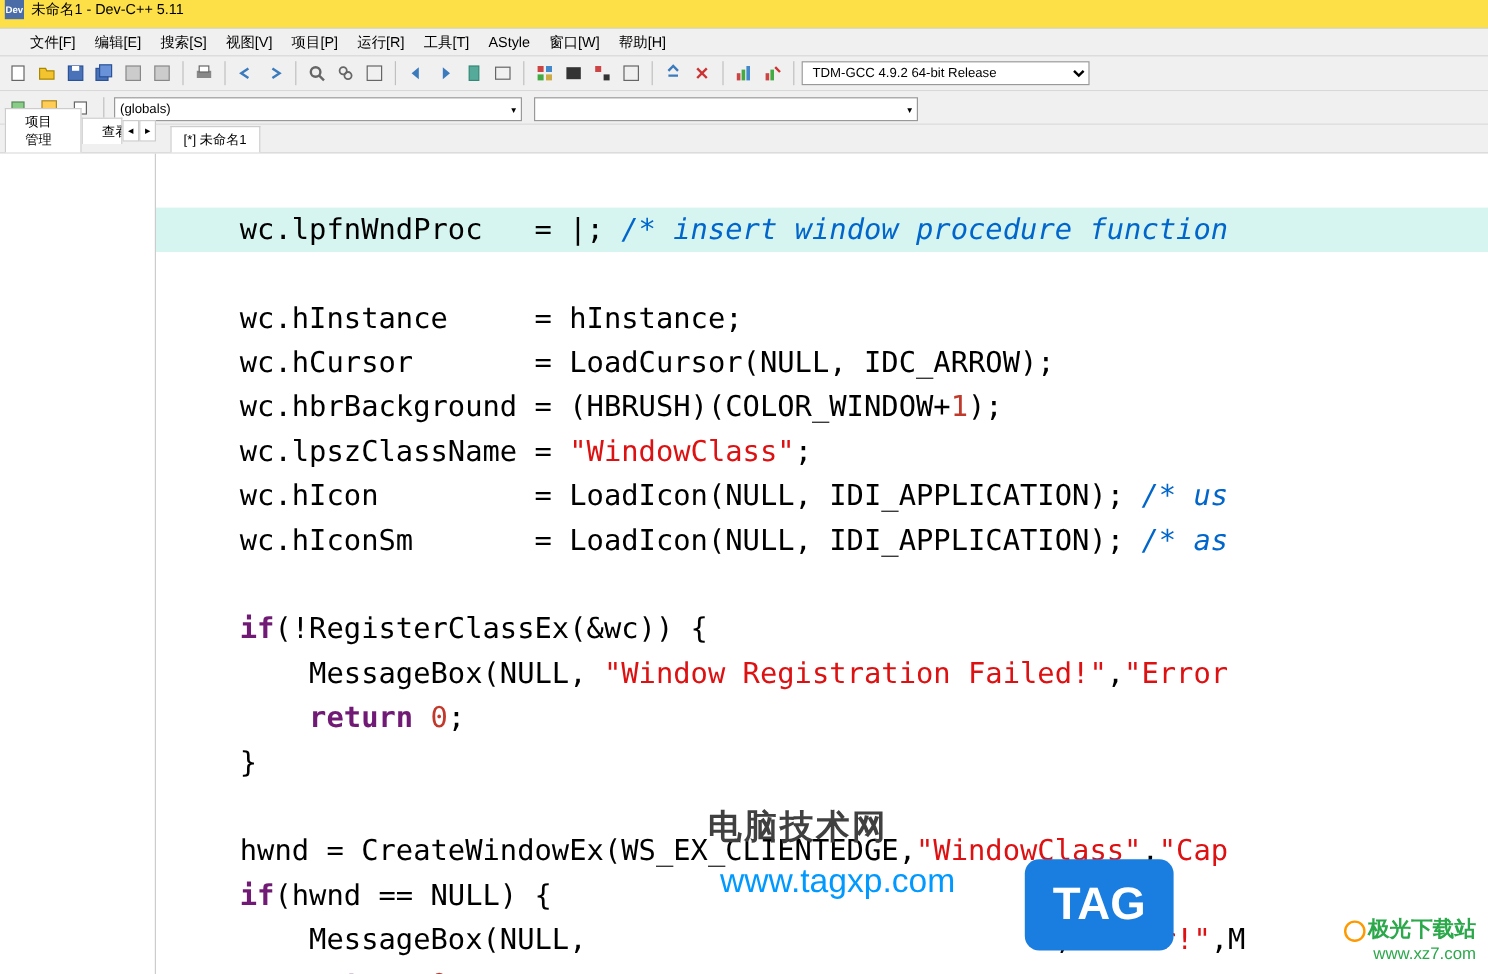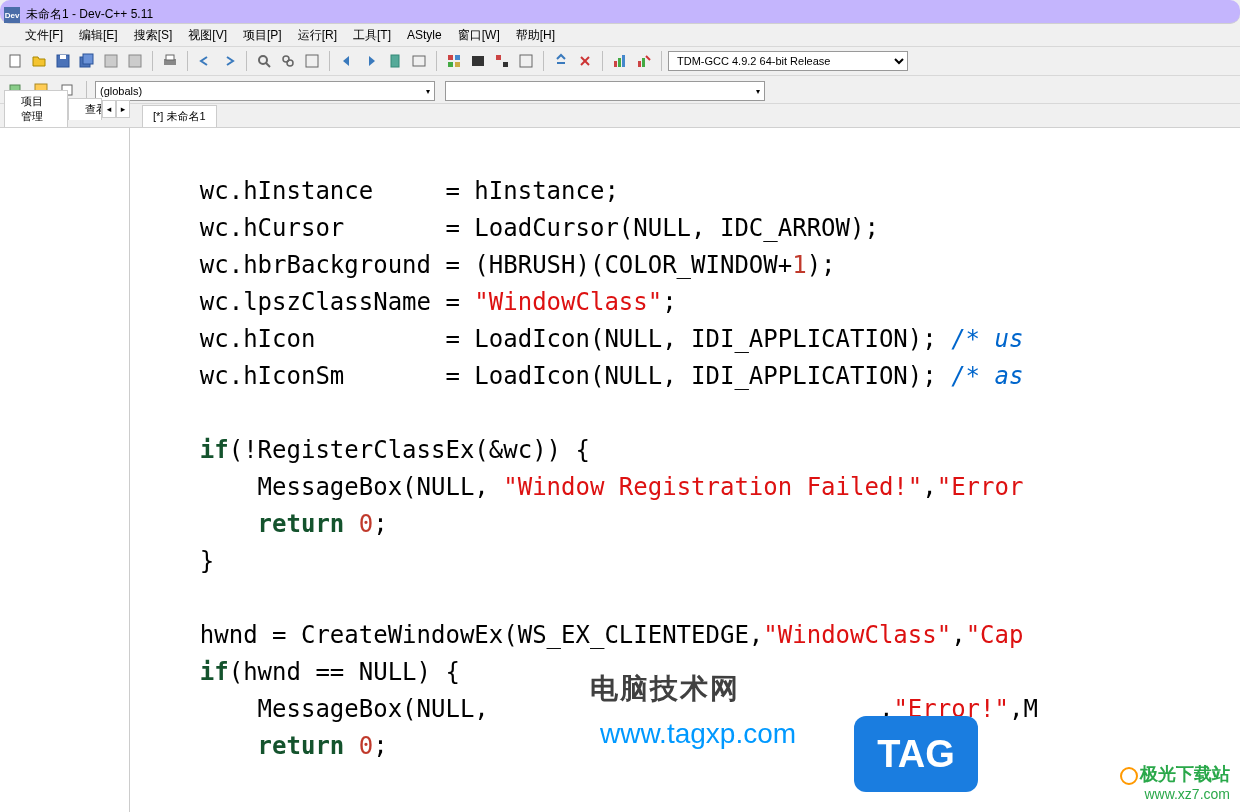--- a/index.html
+++ b/index.html
@@ -1,17 +1,17 @@
 <!DOCTYPE html>
 <html><head>
 <meta charset="utf-8">
 <style>
 * { box-sizing: border-box; margin: 0; padding: 0; }
 body { font-family: "Microsoft YaHei", sans-serif; font-size: 12px; background: #f0f0f0; width: 1240px; height: 812px; overflow: hidden; position: relative; }
-.title-bar { background: #c4b5fd; height: 24px; display: flex; align-items: flex-end; padding: 0 4px; border-bottom: 1px solid #d0d0d0; border-radius: 10px; }
+.title-bar { background: #fde047; height: 24px; display: flex; align-items: flex-start; padding: 0 4px; border-bottom: 1px solid #d0d0d0; }
 .title-bar .icon { width: 16px; height: 16px; background: #4a6da8; color: #fff; font-size: 8px; display: flex; align-items: center; justify-content: center; margin-right: 6px; font-weight:bold;}
 .menu-bar { background: #f0f0f0; height: 22px; display: flex; align-items: center; padding: 0 19px; gap: 4px; }
 .menu-bar .menu-item { padding: 2px 6px; cursor: pointer; }
 .toolbar { background: #f0f0f0; height: 30px; display: flex; align-items: center; padding: 2px 4px; border-top: 1px solid #d8d8d8; border-bottom: 1px solid #d8d8d8; gap: 2px; }
 .toolbar .tbtn { width: 22px; height: 22px; display: flex; align-items: center; justify-content: center; cursor: pointer; border: 1px solid transparent; }
 .toolbar .sep { width: 1px; height: 20px; background: #c0c0c0; margin: 0 4px; }
 .toolbar select { height: 20px; font-size: 11px; background: #fff; border: 1px solid #999; padding: 0 4px; }
 .tool-row2 { background: #f0f0f0; height: 28px; display: flex; align-items: flex-end; padding: 2px 4px; border-bottom: 1px solid #d8d8d8; gap: 4px; }
 .tool-row2 .tbtn { width: 22px; height: 22px; display: flex; align-items: center; justify-content: center; cursor: pointer; border: 1px solid transparent; }
 .tool-row2 .sep { width: 1px; height: 20px; background: #c0c0c0; margin: 0 4px; }
@@ -25,21 +25,21 @@
 .nav-btns .nb { width: 14px; height: 18px; border: 1px solid #ccc; background: #fff; display: flex; align-items: center; justify-content: center; font-size: 9px; cursor: pointer; }
 .file-tabs { display: flex; align-items: flex-end; margin-left: 12px; }
 .file-tab { padding: 3px 10px; font-size: 11px; background: #fff; border: 1px solid #ccc; border-bottom: none; cursor: pointer; }
 .main { display: flex; height: calc(812px - 24px - 22px - 30px - 28px - 24px); }
 .sidebar { width: 130px; background: #fff; border-right: 1px solid #ccc; }
 .editor { flex: 1; background: #fff; font-family: Consolas, monospace; font-size: 24px; line-height: 37px; padding: 8px 0 0 0; position: relative; overflow: hidden; white-space: pre; color: #000; }
 .editor .line { padding-left: 12px; }
 .editor .hl { background: #d6f5f0; display: block; }
 .str { color: #d11; }
 .cmt { color: #0066cc; font-style: italic; }
-.kw { color: #14532d; font-weight: bold; }
+.kw { color: #701a75; font-weight: bold; }
 .num { color: #c0392b; }
 .watermark1 { position: absolute; left: 590px; top: 670px; color: #404040; font-size: 28px; font-weight: bold; font-family: "Microsoft YaHei"; letter-spacing: 2px; z-index: 10; font-style:normal;}
 .watermark1b { position: absolute; left: 600px; top: 718px; color: #0099ff; font-size: 28px; font-family: Arial; z-index: 10; font-style:normal;}
 .tag-badge { position: absolute; left: 854px; top: 716px; width: 124px; height: 76px; background: #1a7de0; border-radius: 12px; display: flex; align-items: center; justify-content: center; color: #fff; font-size: 38px; font-weight: bold; font-family: Arial; z-index: 10; }
 .watermark2 { position: absolute; right: 10px; bottom: 10px; z-index: 10; text-align: right; font-style:normal;}
 .watermark2 .l1 { color: #2aa84a; font-size: 18px; font-weight: bold; font-family: "Microsoft YaHei"; }
 .watermark2 .l1 .sw { display:inline-block; width:18px; height:18px; border:2px solid #f90; border-radius:50%; vertical-align:middle; margin-right:2px; position:relative;}
 .watermark2 .l2 { color: #2aa84a; font-size: 14px; font-family: Arial; }
 .arrow { font-size: 8px; }
 svg { display: block; }
@@ -249,20 +249,21 @@
     </div>
   </div>
   <div class="file-tabs">
     <div class="file-tab">[*] 未命名1</div>
   </div>
 </div>
 
 <div class="main">
   <div class="sidebar"></div>
   <div class="editor">
+<span class="line hl"><span>    wc.lpfnWndProc   = </span>|<span>; </span><span class="cmt">/* insert window procedure function </span></span>
 <span class="line"><span>    wc.hInstance     = hInstance;</span></span>
 <span class="line"><span>    wc.hCursor       = LoadCursor(NULL, IDC_ARROW);</span></span>
 <span class="line"><span>    wc.hbrBackground = (HBRUSH)(COLOR_WINDOW+</span><span class="num">1</span><span>);</span></span>
 <span class="line"><span>    wc.lpszClassName = </span><span class="str">"WindowClass"</span><span>;</span></span>
 <span class="line"><span>    wc.hIcon         = LoadIcon(NULL, IDI_APPLICATION); </span><span class="cmt">/* us</span></span>
 <span class="line"><span>    wc.hIconSm       = LoadIcon(NULL, IDI_APPLICATION); </span><span class="cmt">/* as</span></span>
 <span class="line"><span></span></span>
 <span class="line"><span>    </span><span class="kw">if</span><span>(!RegisterClassEx(&amp;wc)) {</span></span>
 <span class="line"><span>        MessageBox(NULL, </span><span class="str">"Window Registration Failed!"</span><span>,</span><span class="str">"Error</span></span>
 <span class="line"><span>        </span><span class="kw">return</span><span> </span><span class="num">0</span><span>;</span></span>

